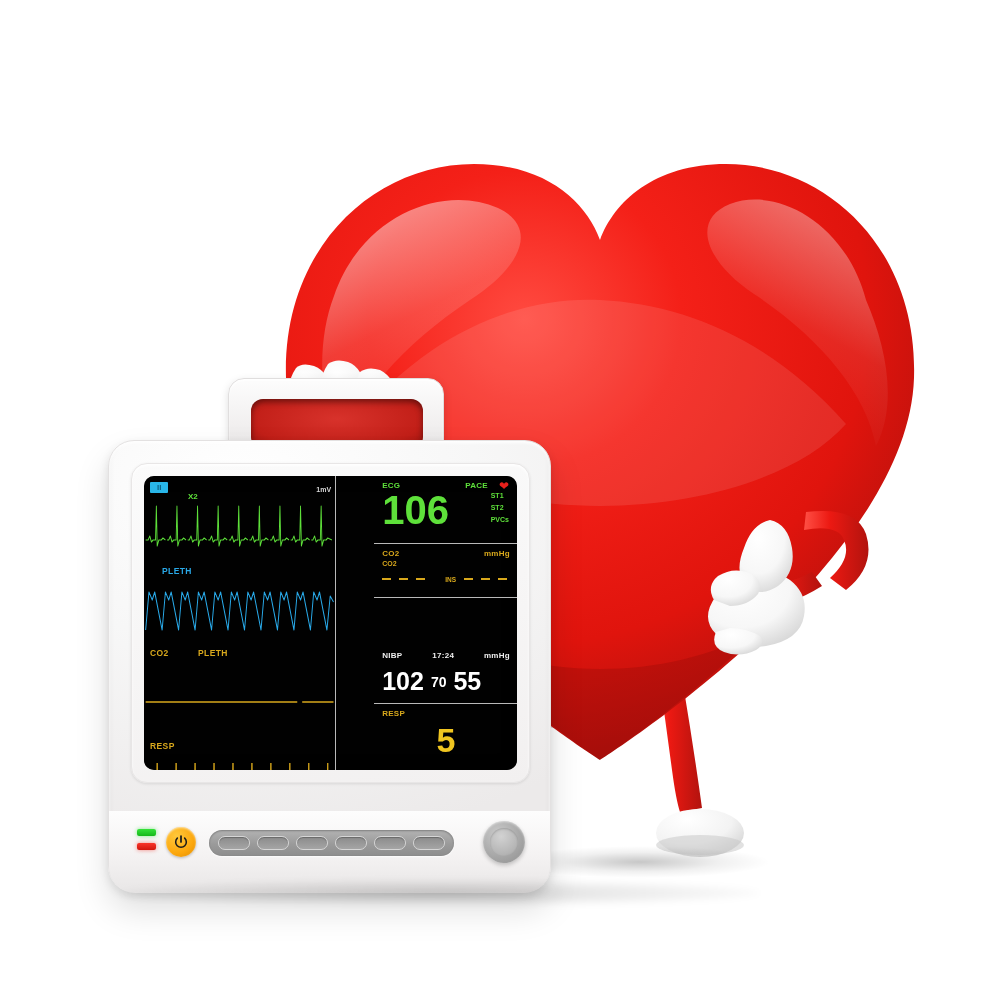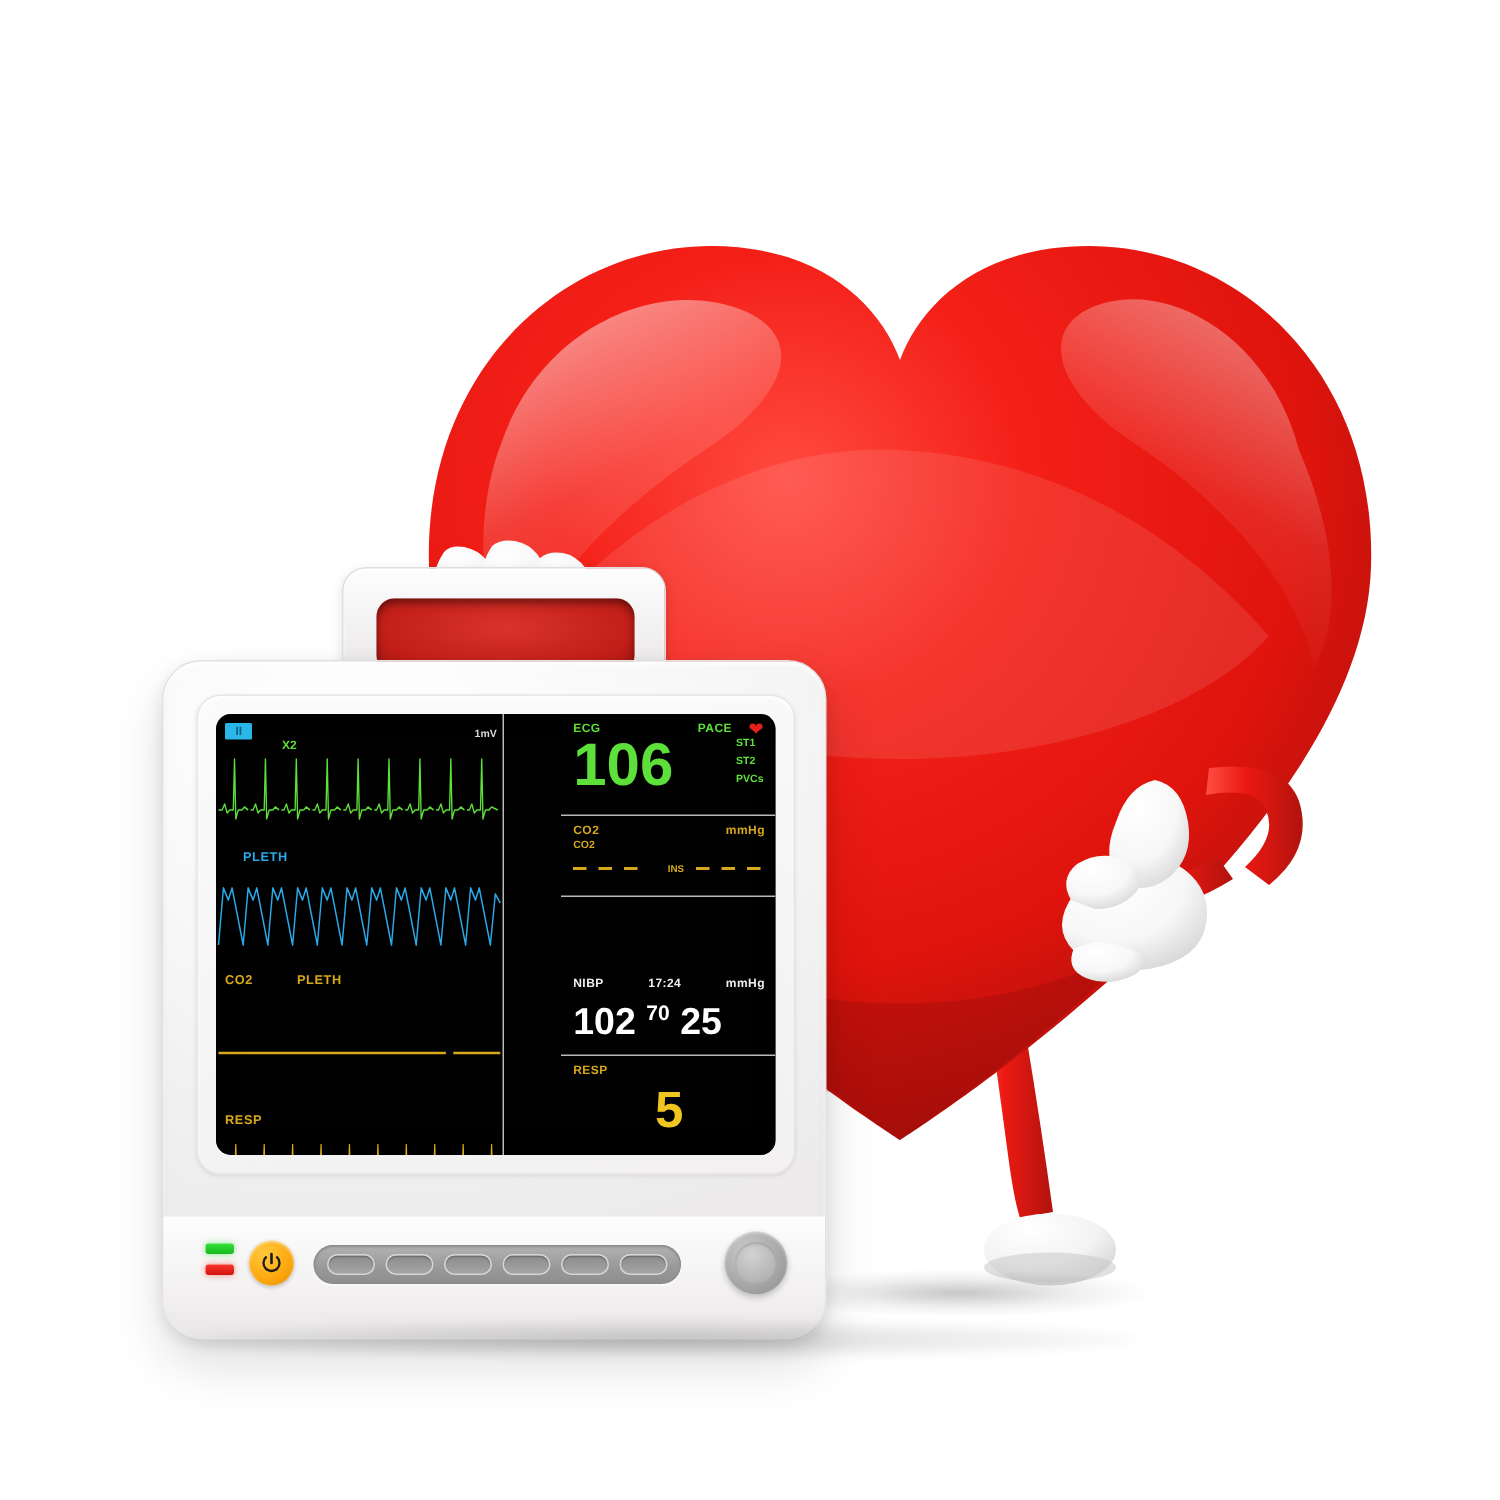--- a/index.html
+++ b/index.html
@@ -238,21 +238,21 @@
     display: inline-block;
     width: 9px; height: 2px;
     background: #d8a81c;
     margin-right: 3px;
   }
   #co2-sub-label { font-size: 7px; color: #d8a81c; font-weight: bold; margin-top: 2px; }
   #co2-ins-label { font-size: 6.5px; color: #d8a81c; font-weight: bold; margin: 0 3px 0 12px; }
 
   #nibp-values {
     display: flex;
-    align-items: flex-start;
+    align-items: center;
     gap: 7px;
     margin-top: 7px;
     color: #ffffff;
     font-weight: bold;
   }
   #nibp-sys  { font-size: 25px; }
   #nibp-dia  { font-size: 14px; }
   #nibp-map  { font-size: 25px; }
 
   
@@ -554,21 +554,21 @@
 
           <div class="num-panel" id="panel-nibp">
             <div class="panel-head">
               <span class="white-t">NIBP</span>
               <span class="white-t">17:24</span>
               <span class="white-t">mmHg</span>
             </div>
             <div id="nibp-values">
               <span id="nibp-sys">102</span>
               <span id="nibp-dia">70</span>
-              <span id="nibp-map">25</span>
+              <span id="nibp-map">55</span>
             </div>
           </div>
 
           <div class="num-panel" id="panel-resp">
             <div class="panel-head">
               <span class="gold-t">RESP</span>
             </div>
             <div class="big-num" id="resp-value">5</div>
           </div>
 

